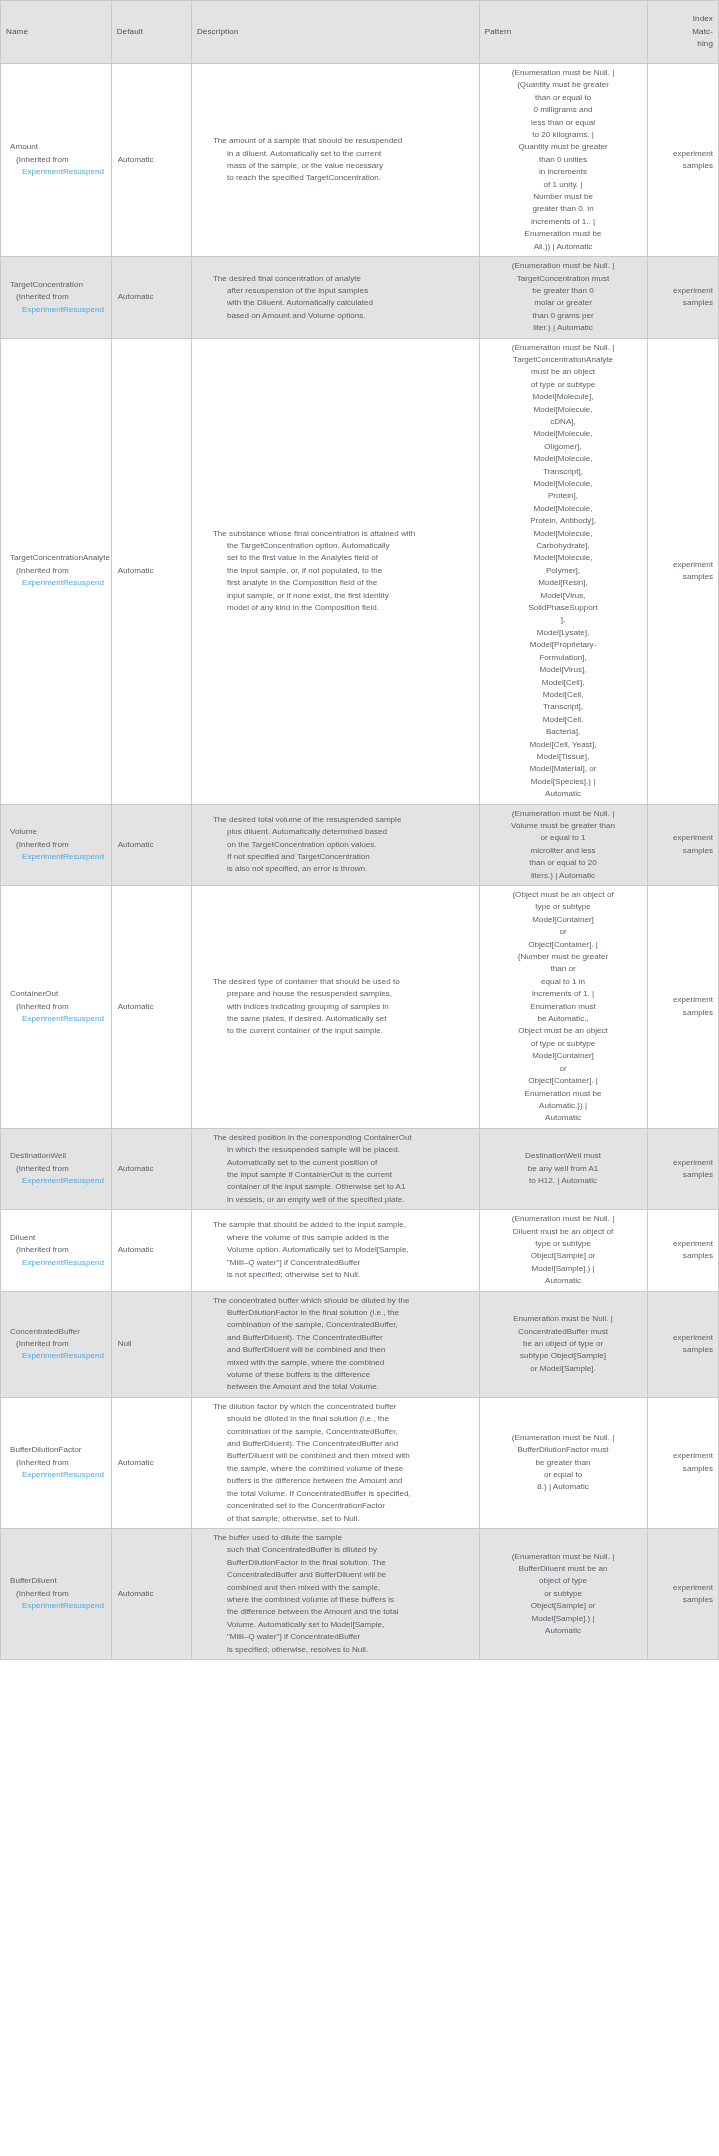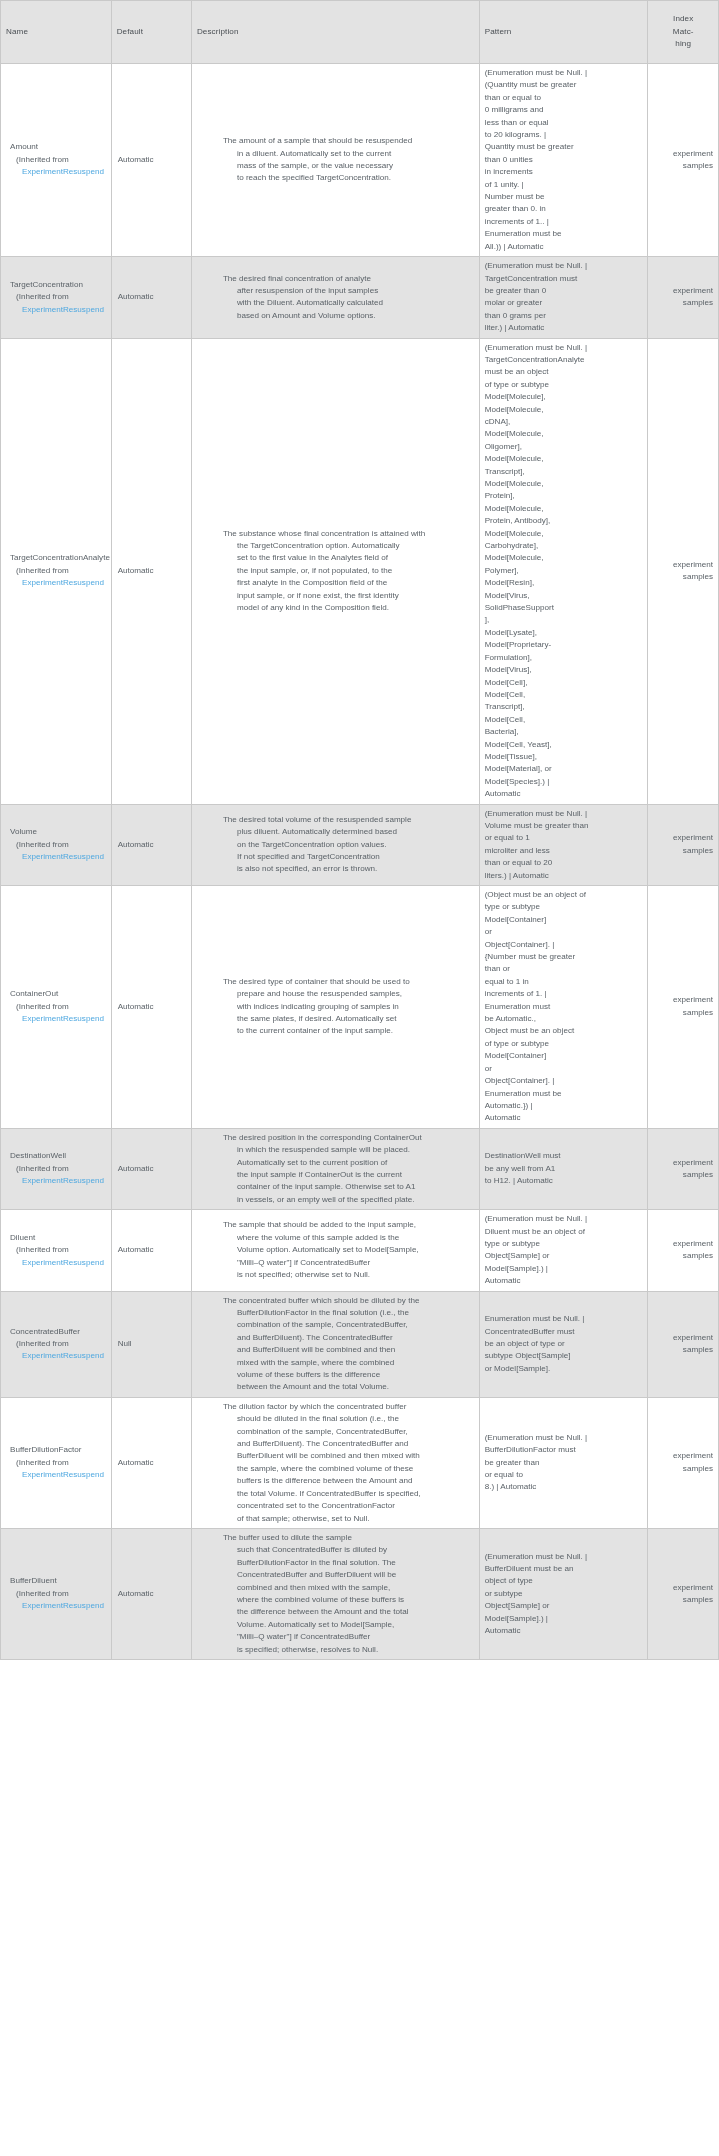--- a/index.html
+++ b/index.html
@@ -40,21 +40,21 @@
     font-size: 8.6px;
     letter-spacing: .1px;
     vertical-align: top;
     height: 56px;
     padding-top: 9px;
   }
   thead th.h-name,
   thead th.h-default,
   thead th.h-desc,
   thead th.h-pattern { text-align: left; }
-  thead th.h-index   { text-align: center; }
+  thead th.h-index   { text-align: right; }
 
   tbody tr.alt > td { background: #e3e3e3; }
   tbody tr > td     { background: #ffffff; }
 
   
   td.cell-name {
     text-align: left;
     padding-left: 9px;
     overflow: hidden;
     white-space: nowrap;
@@ -75,40 +75,40 @@
     text-decoration: none;
     text-align: right;
   }
 
   
   td.cell-default { text-align: left; padding-left: 6px; }
 
   
   td.cell-desc {
     text-align: left;
-    padding-left: 17px;
+    padding-left: 7px;
     padding-right: 6px;
   }
   .hang {
     display: block;
     padding-left: 14px;
     text-indent: -14px;
   }
   .hang .ln {
     display: block;
     padding-left: 14px;
     text-indent: 0;
   }
   .hang .ln.first {
     padding-left: 0;
   }
 
   
   td.cell-pattern {
-    text-align: left;
+    text-align: center;
     padding-right: 6px;
   }
   .phang { display: block; }
   .phang .ln { display: block; }
 
   
   td.cell-index {
     text-align: right;
   }
   .idx-line { display: block; }

